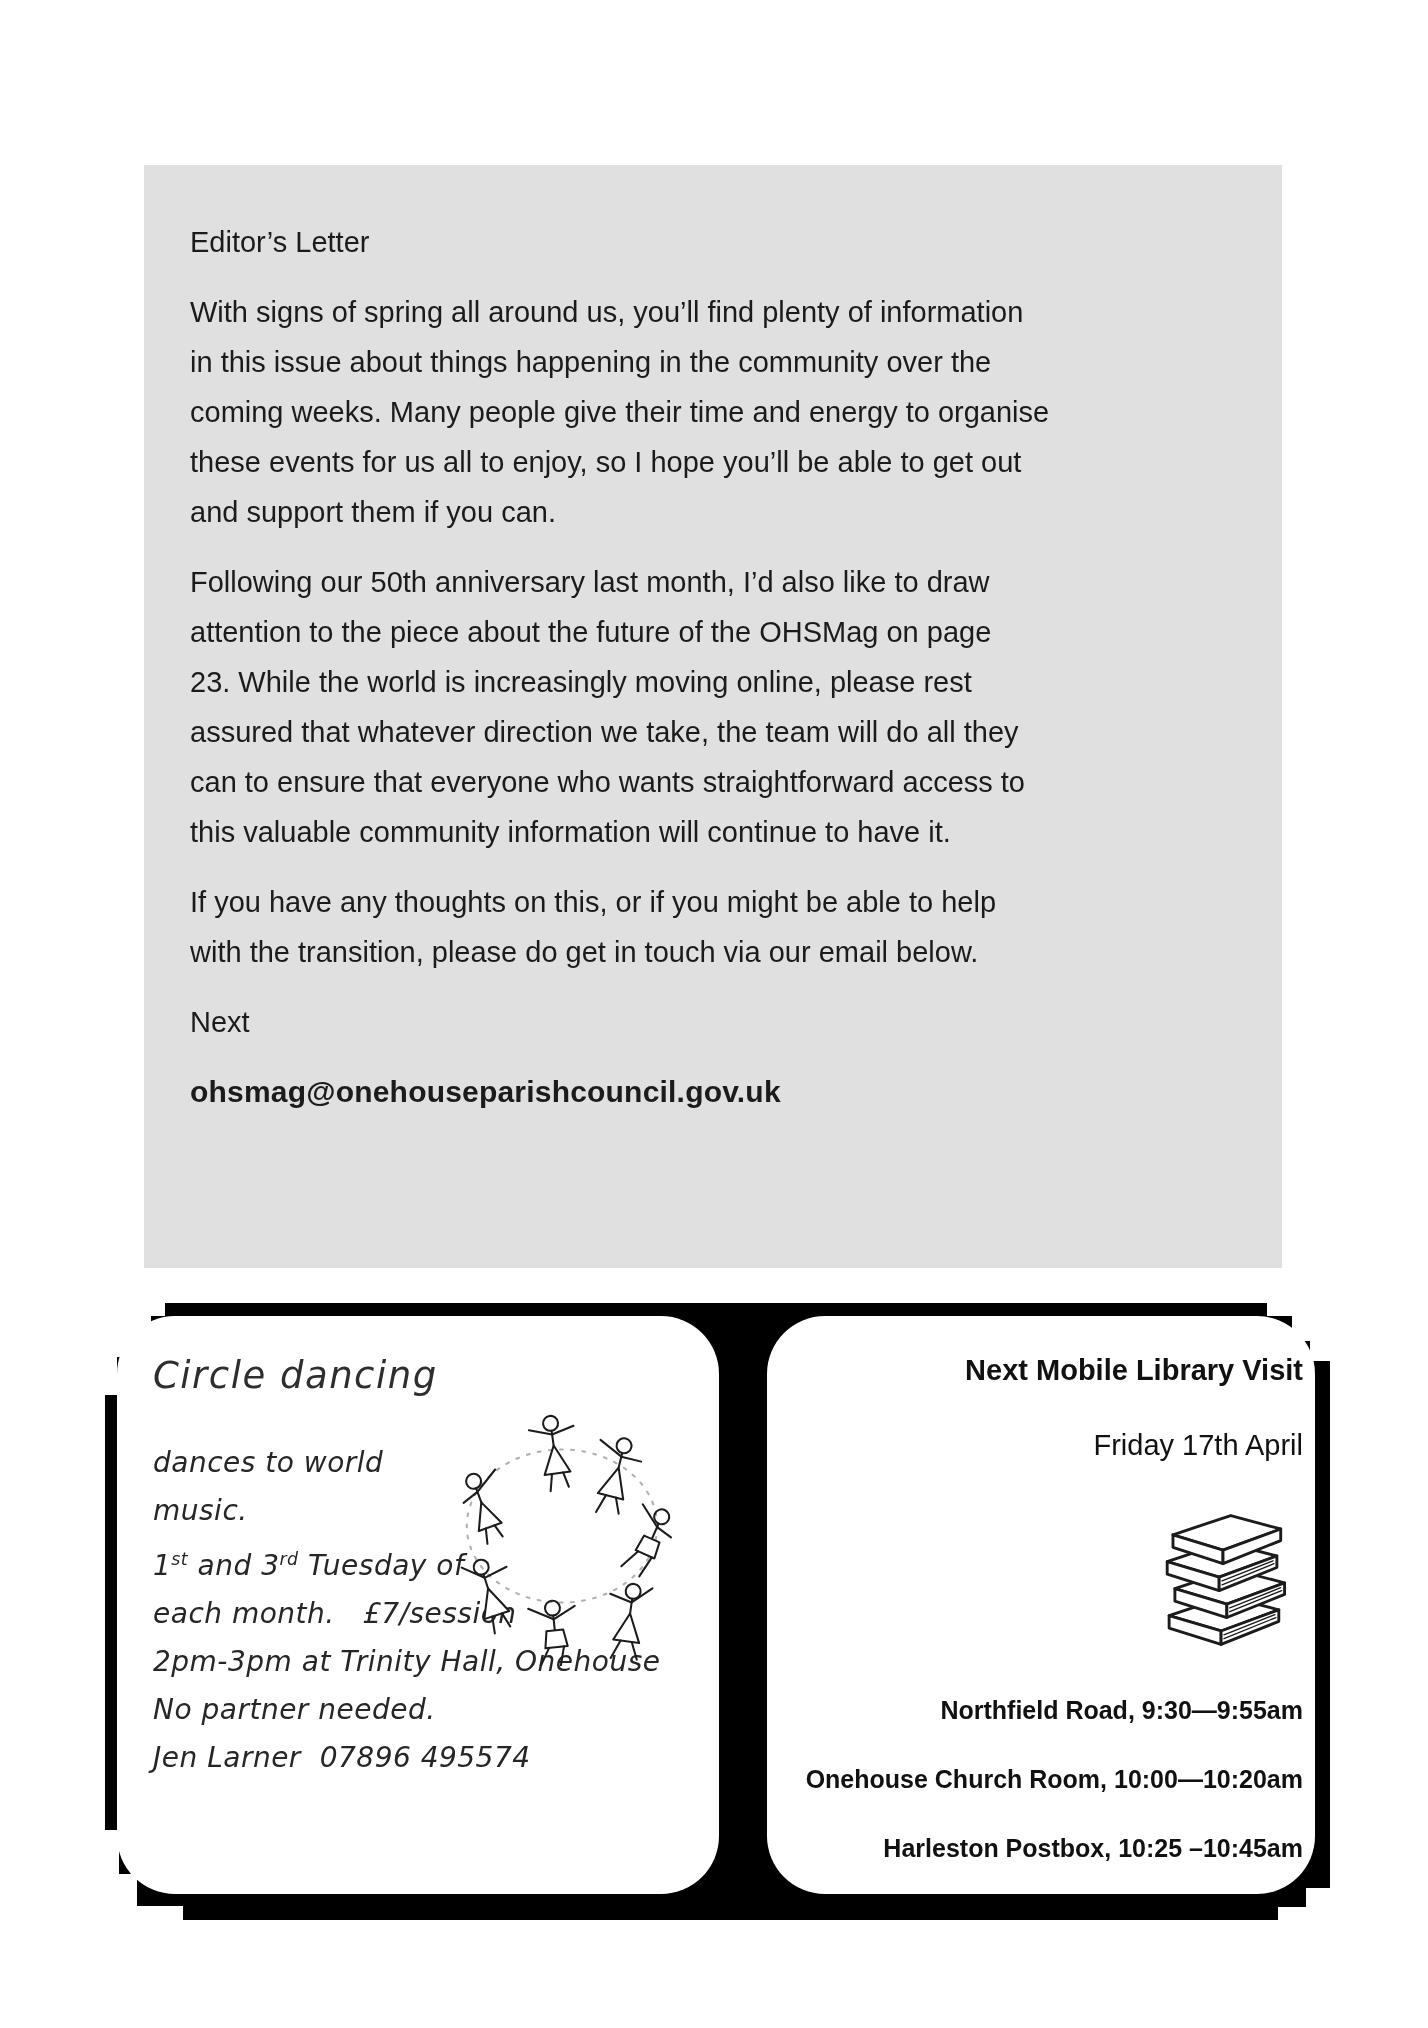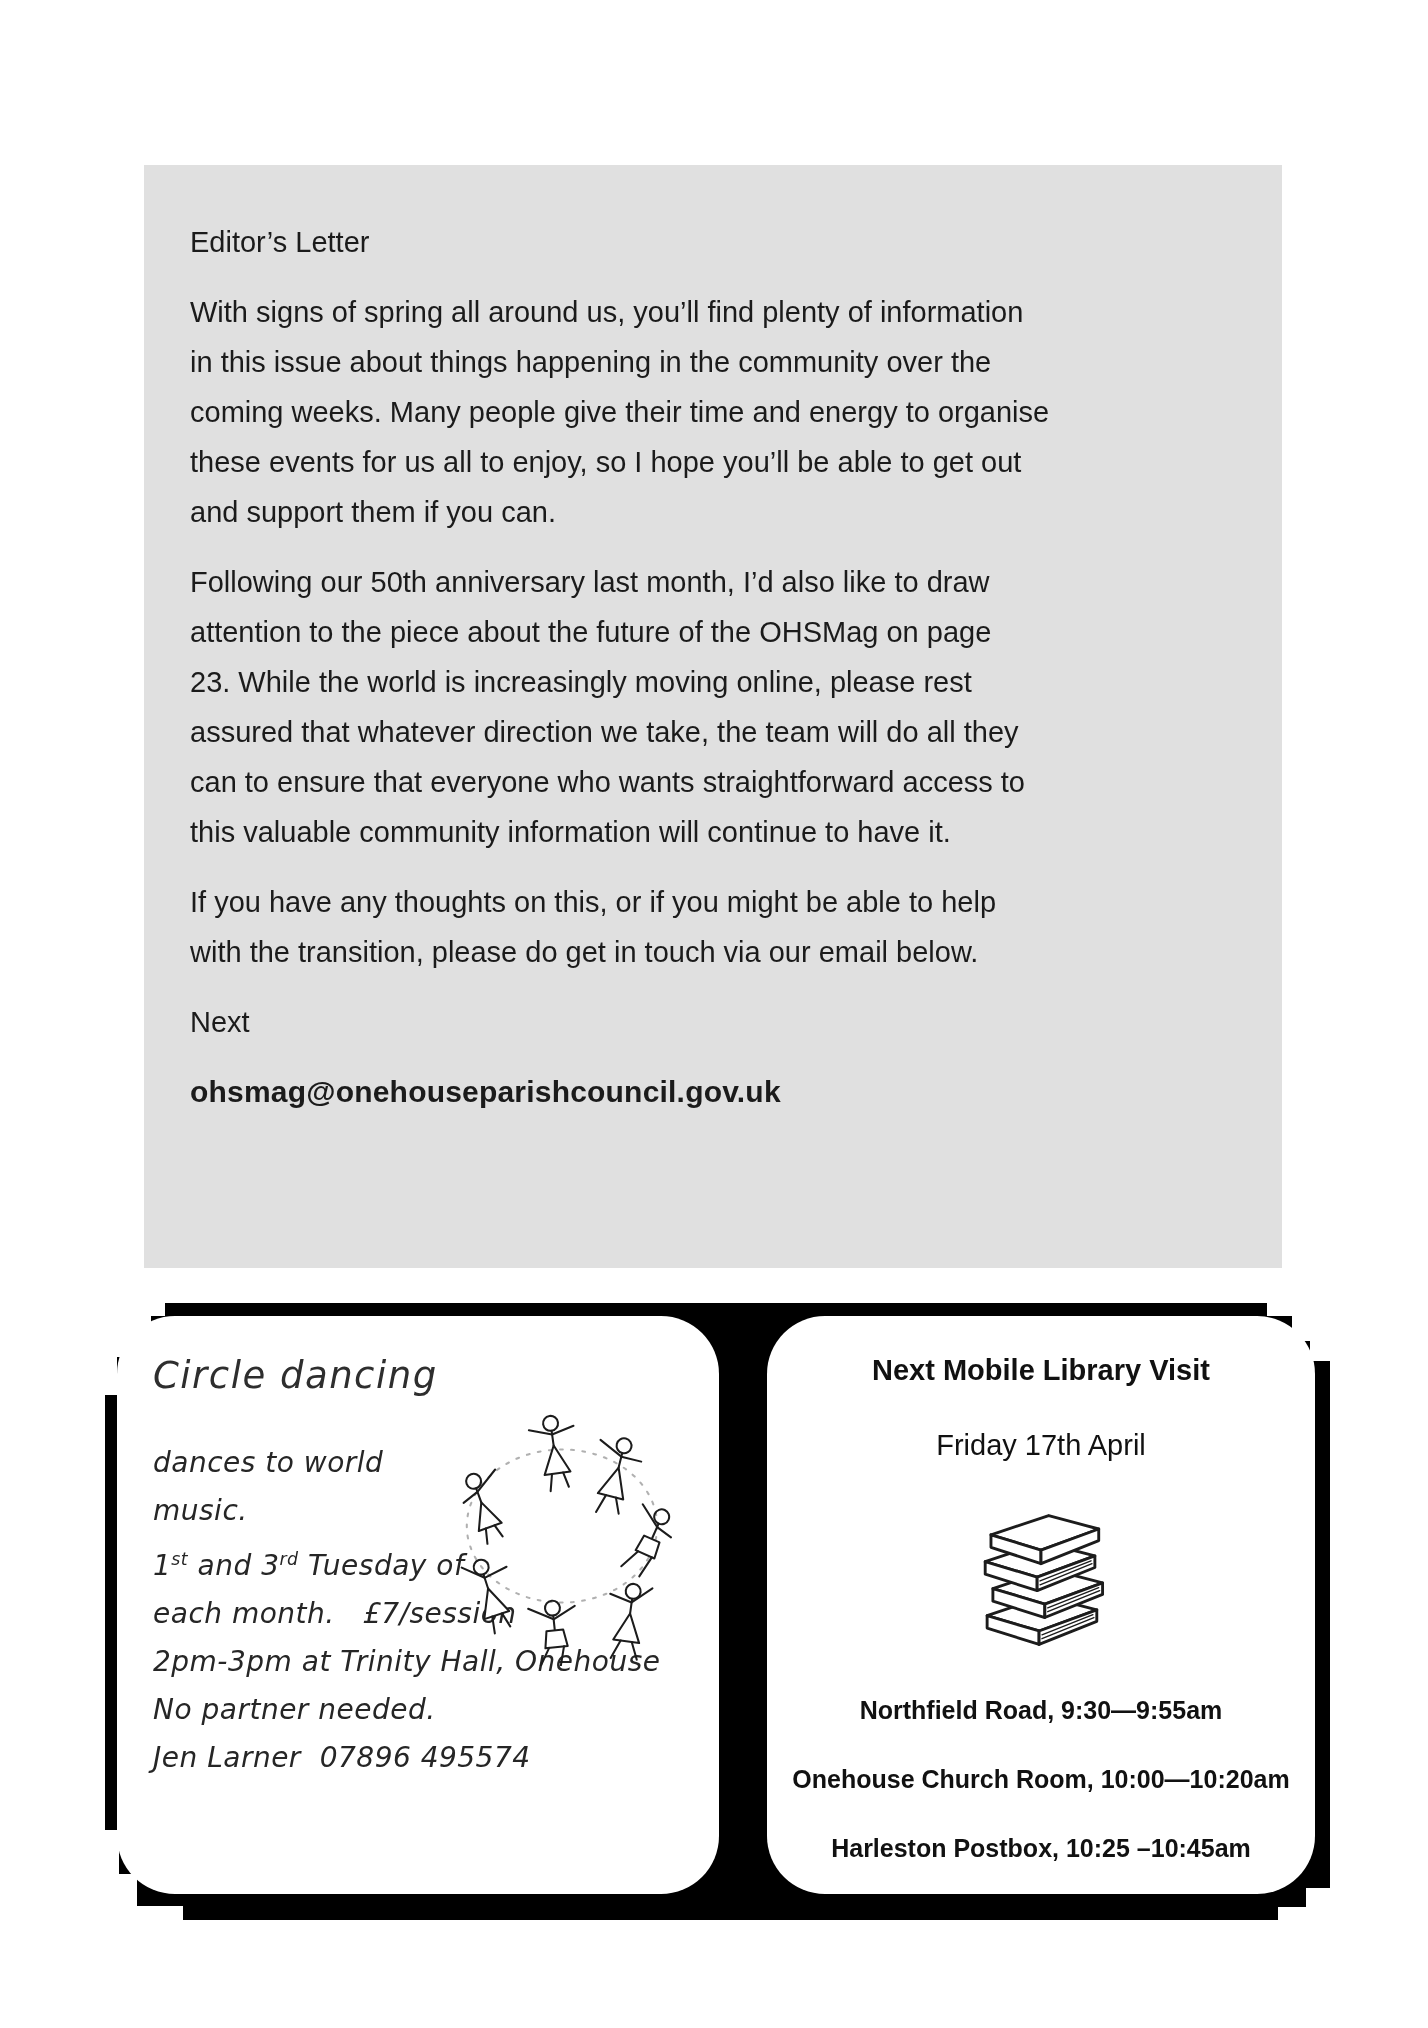--- a/index.html
+++ b/index.html
@@ -39,21 +39,21 @@
   .tr3{right:0;top:0;width:20px;height:58px;}
   .bl1{left:0;bottom:0;width:78px;height:14px;} .bl2{left:0;bottom:0;width:32px;height:46px;}
   .bl3{left:0;bottom:0;width:14px;height:90px;}
   .br1{right:0;bottom:0;width:52px;height:13px;} .br2{right:0;bottom:0;width:24px;height:32px;}
 
   .card {
     position:absolute; top:13px; bottom:26px;
     background:#ffffff; border-radius:58px;padding-left:14px;
   }
   .card-left  { left:12px;  width:588px; }
-  .card-right { left:662px; right:15px; text-align:center; }
+  .card-right { left:662px; right:15px; text-align:right; }
 
   
   .cd-content { position:absolute; left:36px; top:38px; right:20px; bottom:20px; }
   .script {
     font-family:"DejaVu Sans", sans-serif;
     font-style:italic; color:#262626;
   }
   .cd-title { font-size:37px; letter-spacing:1.5px; color:#2e2e2e; }
   .cd-body { margin-top:42px; font-size:28px; line-height:48px; letter-spacing:0.5px; }
   .cd-body .script-line { white-space:pre-wrap; }

